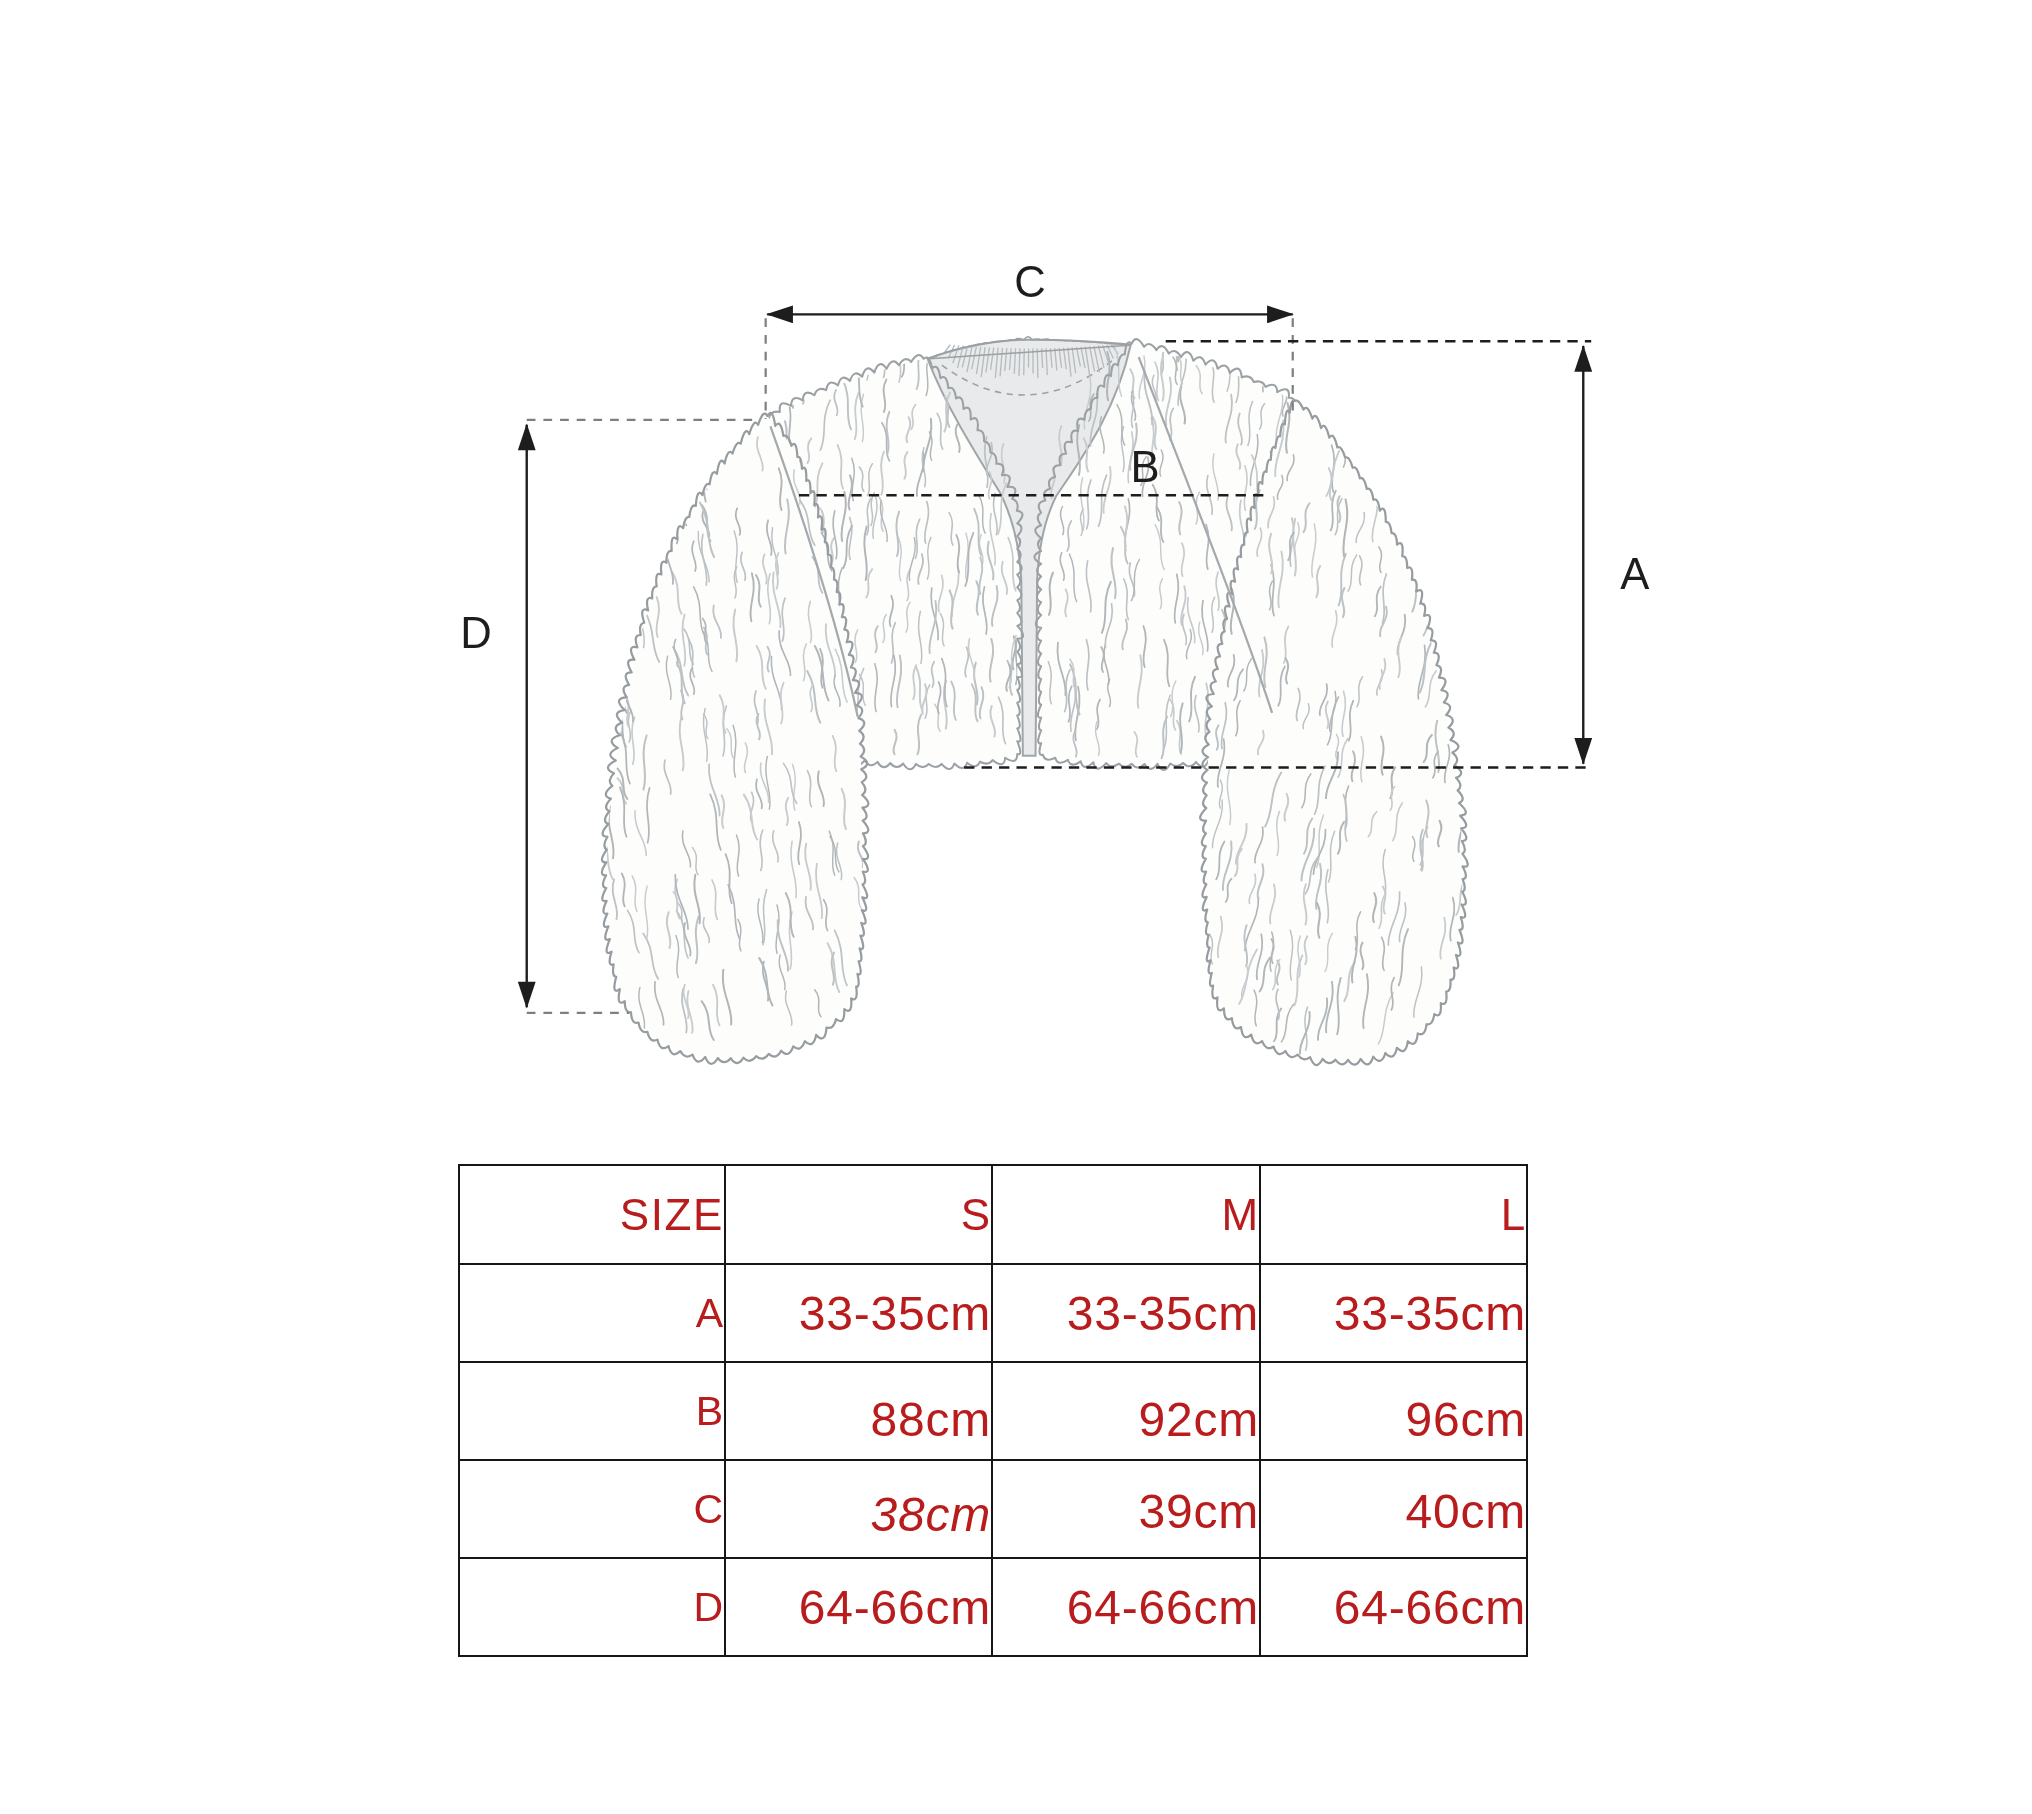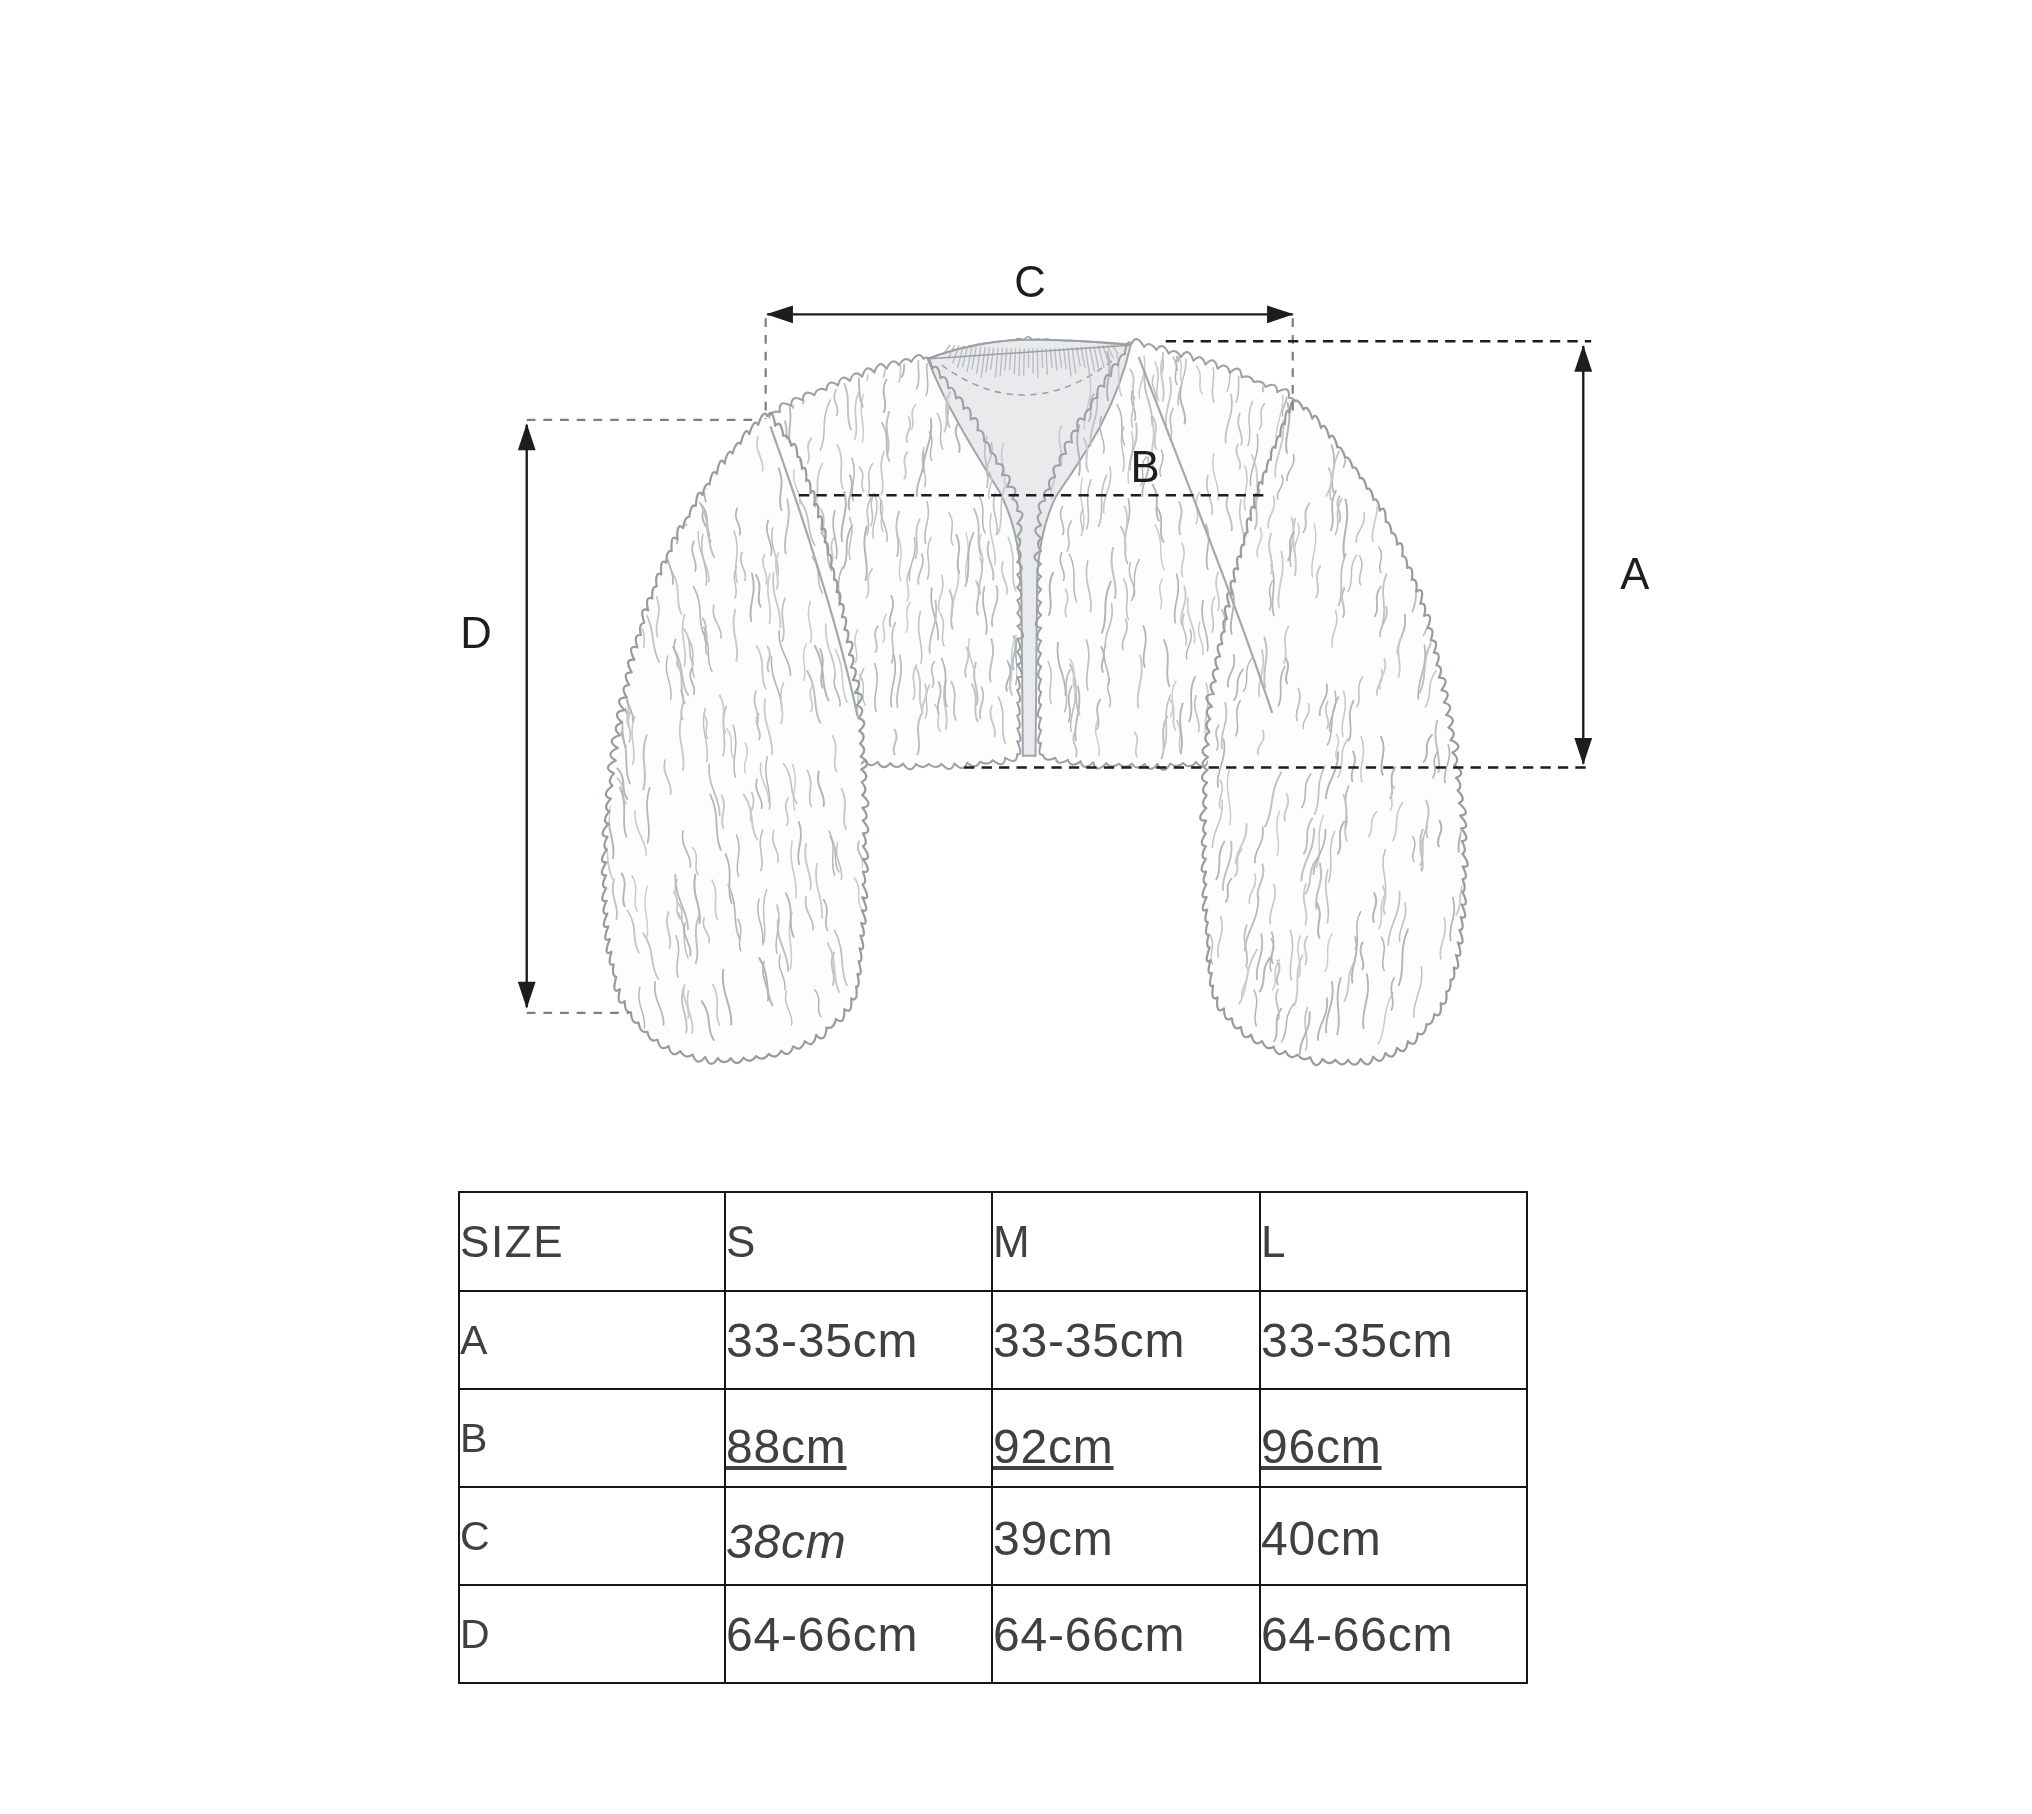--- a/index.html
+++ b/index.html
@@ -5,30 +5,30 @@
   html,body{margin:0;padding:0;width:2033px;height:1814px;background:#ffffff;overflow:hidden;}
   .canvas{position:relative;width:2033px;height:1814px;background:#ffffff;
           font-family:"Liberation Sans","DejaVu Sans",sans-serif;color:#1d1d1d;}
   svg.diagram{position:absolute;left:0;top:0;}
 
   .dline{stroke:#1d1d1d;stroke-width:3;fill:none;}
   .bdash{stroke:#1d1d1d;stroke-width:3.2;stroke-dasharray:13 9;fill:none;}
   .gdash{stroke:#7f7f7f;stroke-width:2.8;stroke-dasharray:11 10;fill:none;}
   .dim-label{font-size:55px;fill:#1d1d1d;text-anchor:middle;font-weight:400;}
 
-  table.size-table{position:absolute;left:458px;top:1191px;width:1067px;height:492px;
-                   border-collapse:collapse;table-layout:fixed;text-align:left;color:#404040;
+  table.size-table{position:absolute;left:458px;top:1164px;width:1067px;height:492px;
+                   border-collapse:collapse;table-layout:fixed;text-align:right;color:#b91c1c;
                    background:#ffffff;}
   .size-table td{border:2.4px solid #161616;vertical-align:middle;font-size:48px;font-weight:400;
                  letter-spacing:0.8px;padding:0;}
   tr.hdr{height:99px;} tr.r{height:98px;}
   .size-table tr.hdr td{font-size:44px;}
   .size-table td.size-label{font-size:27px;letter-spacing:1.6px;}
   .size-table td.rowlab{font-size:41px;}
-  .pt20{padding-top:17.5px !important;text-decoration:underline;} .pt14{padding-top:11px !important;font-style:italic;} .pt6{padding-top:4.8px !important;margin-left:28px;}
+  .pt20{padding-top:17.5px !important;} .pt14{padding-top:11px !important;font-style:italic;} .pt6{padding-top:4.8px !important;margin-left:28px;}
 </style>
 </head>
 <body>
 
 <div class="canvas">
 
   <svg class="diagram" id="diag" width="2033" height="1151" viewBox="0 0 2560 1450">
     <defs>
       <marker id="ahE" viewBox="0 0 12 8" refX="11.5" refY="4" markerWidth="12" markerHeight="7.5" orient="auto">
         <path d="M0 0 L12 4 L0 8 z" fill="#1d1d1d"></path>

